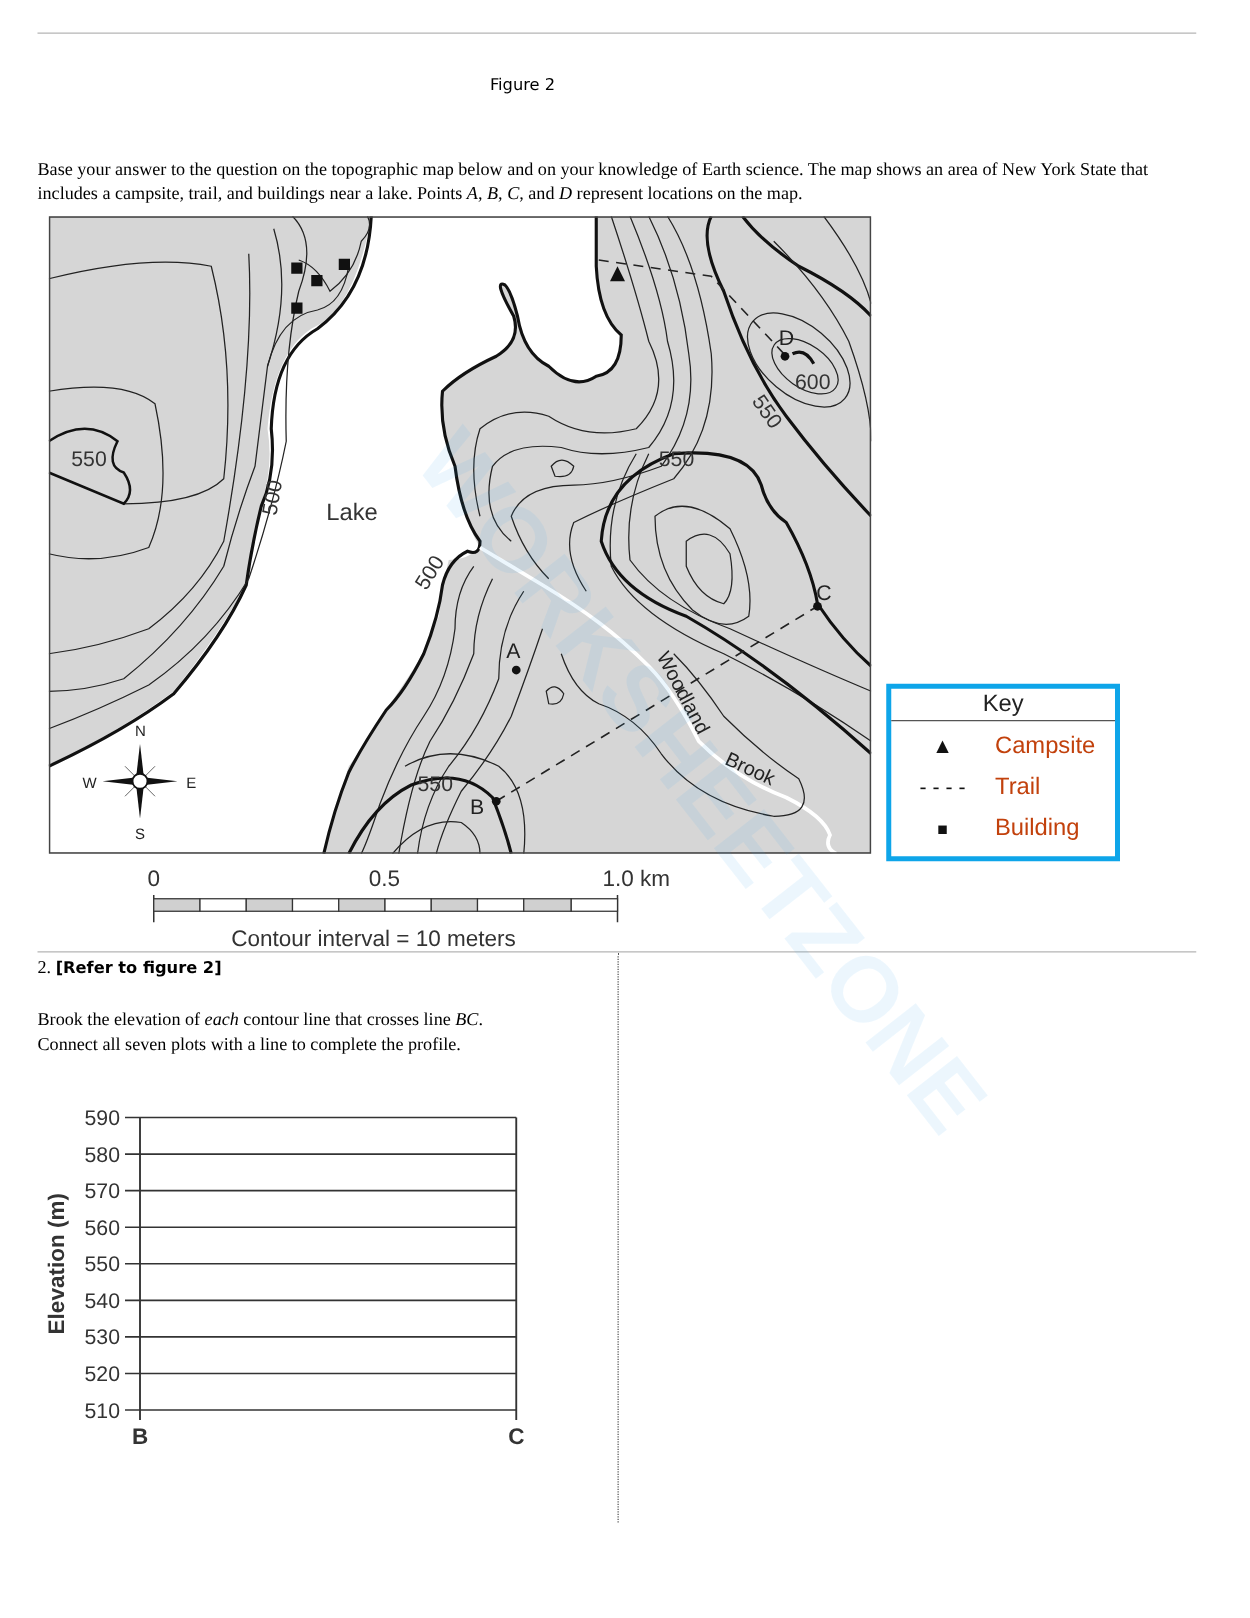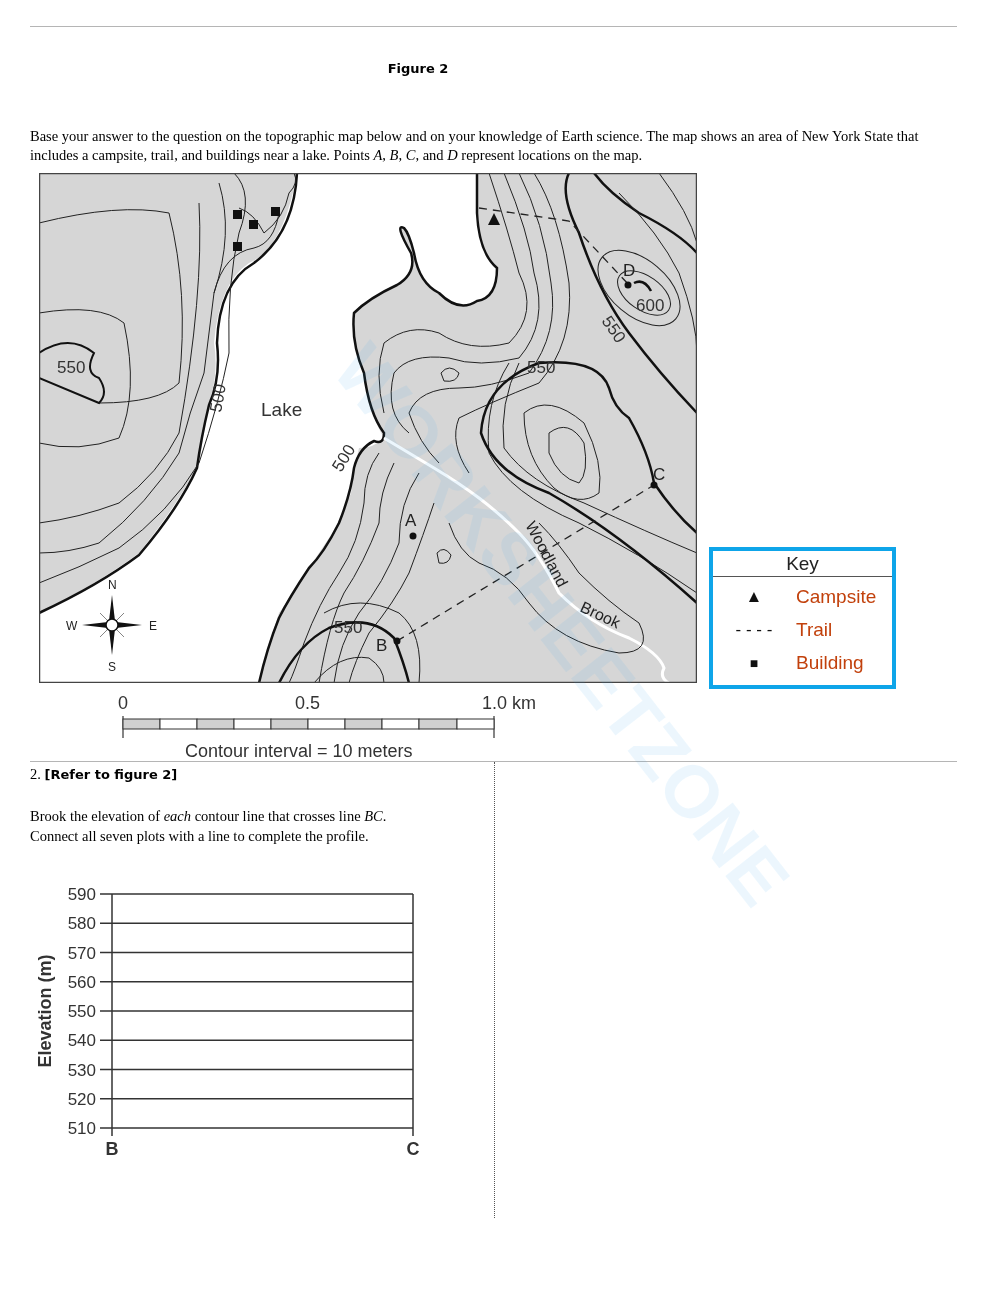--- a/index.html
+++ b/index.html
@@ -1,18 +1,18 @@
 <!DOCTYPE html>
 <html><head>
 <meta charset="utf-8">
 <style>
   html, body { margin:0; padding:0; background:#ffffff; }
   body { width:1000px; height:1294px; position:relative; overflow:hidden; font-family:"Liberation Serif", serif; color:#000; }
   .hr-top { position:absolute; left:30px; top:26px; width:927px; height:1px; background:#b5b5b5; }
-  .fig-title { position:absolute; left:0; width:836px; top:61px; text-align:center; font-family:"DejaVu Sans", sans-serif; font-weight:bold; font-size:13px; }
+  .fig-title { position:absolute; left:0; width:836px; top:61px; text-align:center; font-family:"DejaVu Sans", sans-serif; font-weight:normal; font-size:13px; }
   .intro { position:absolute; left:30px; top:127px; width:930px; font-size:14.5px; line-height:19px; }
   .map-wrap { position:absolute; left:39px; top:173px; width:658px; height:510px; }
   .map-wrap svg { display:block; }
   .key { position:absolute; left:709px; top:547px; width:179px; height:134px; border:4px solid #0ea5e9; background:#fff; font-family:"Liberation Sans", sans-serif; }
   .key-title { height:25px; border-bottom:1px solid #555; text-align:center; font-size:19px; line-height:25px; color:#222; }
   .key-row { position:absolute; left:0; width:179px; height:30px; }
   .key-sym { position:absolute; left:10px; width:62px; text-align:center; font-size:17px; line-height:30px; color:#111; }
   .key-label { position:absolute; left:83px; font-size:19px; line-height:30px; color:#c2410c; }
   .scale { position:absolute; left:100px; top:690px; width:450px; height:80px; font-family:"Liberation Sans", sans-serif; color:#333; }
   .scale .tick-lbl { position:absolute; top:3px; font-size:18px; }

